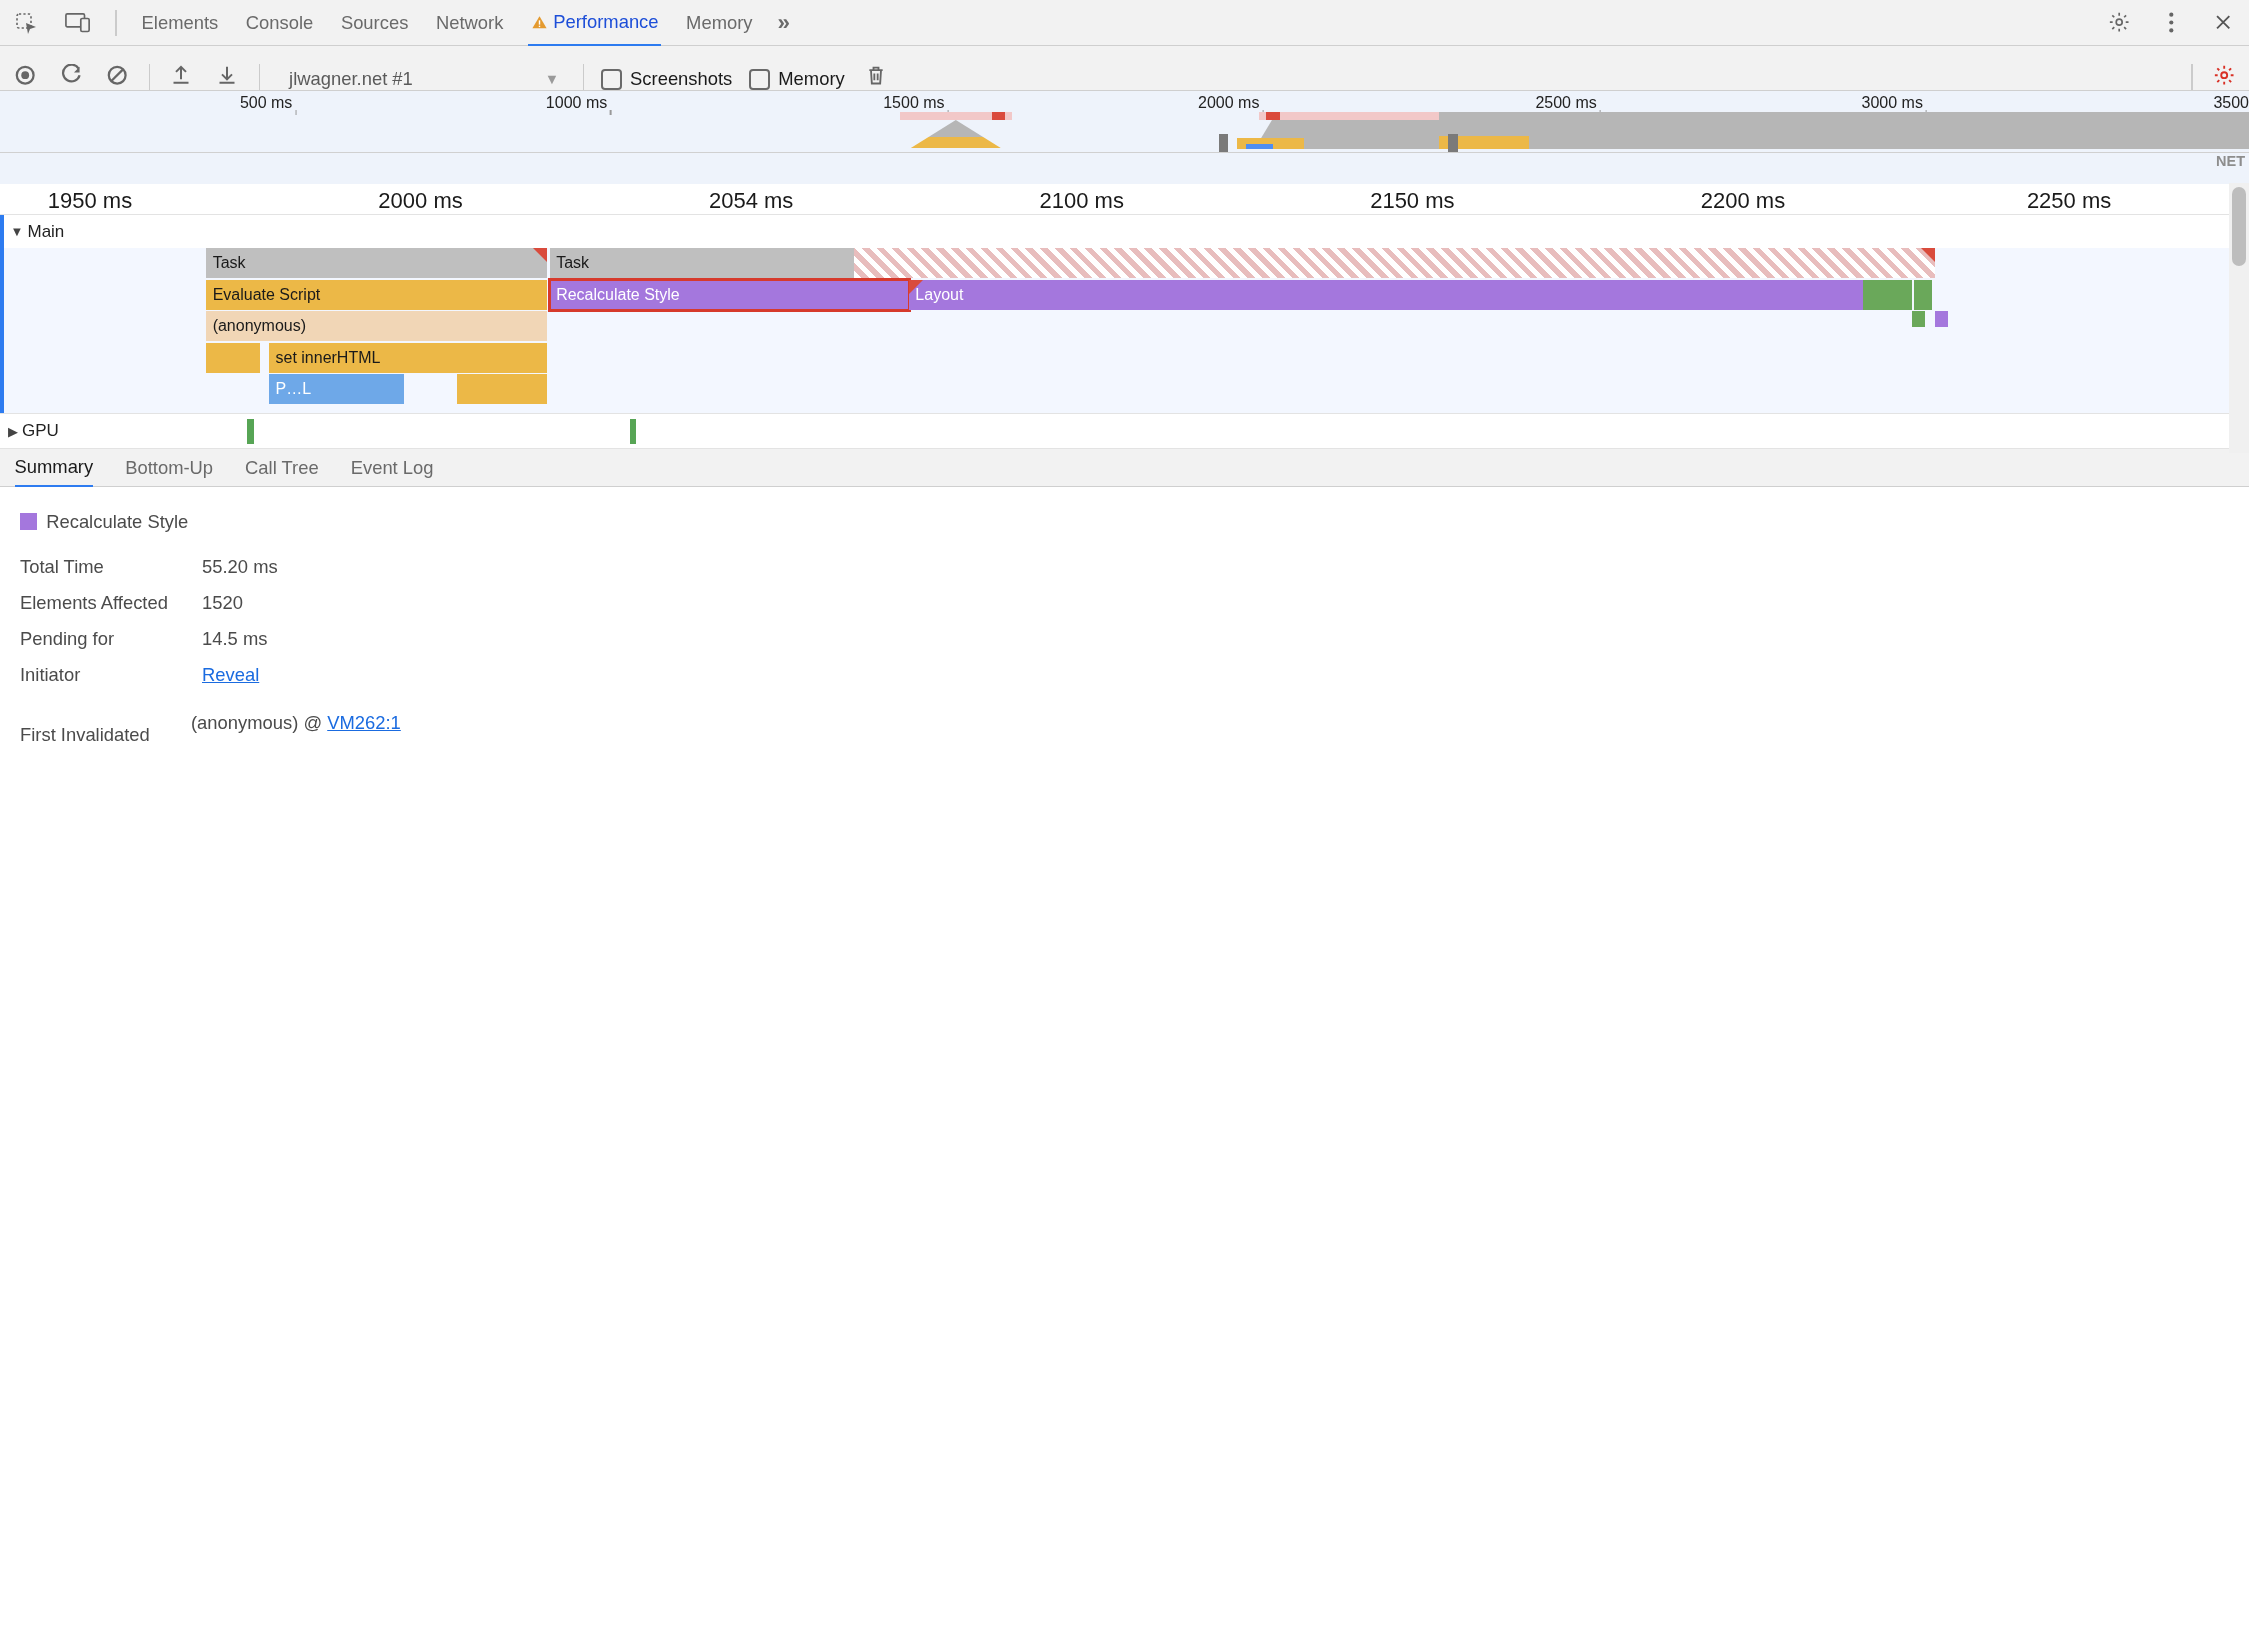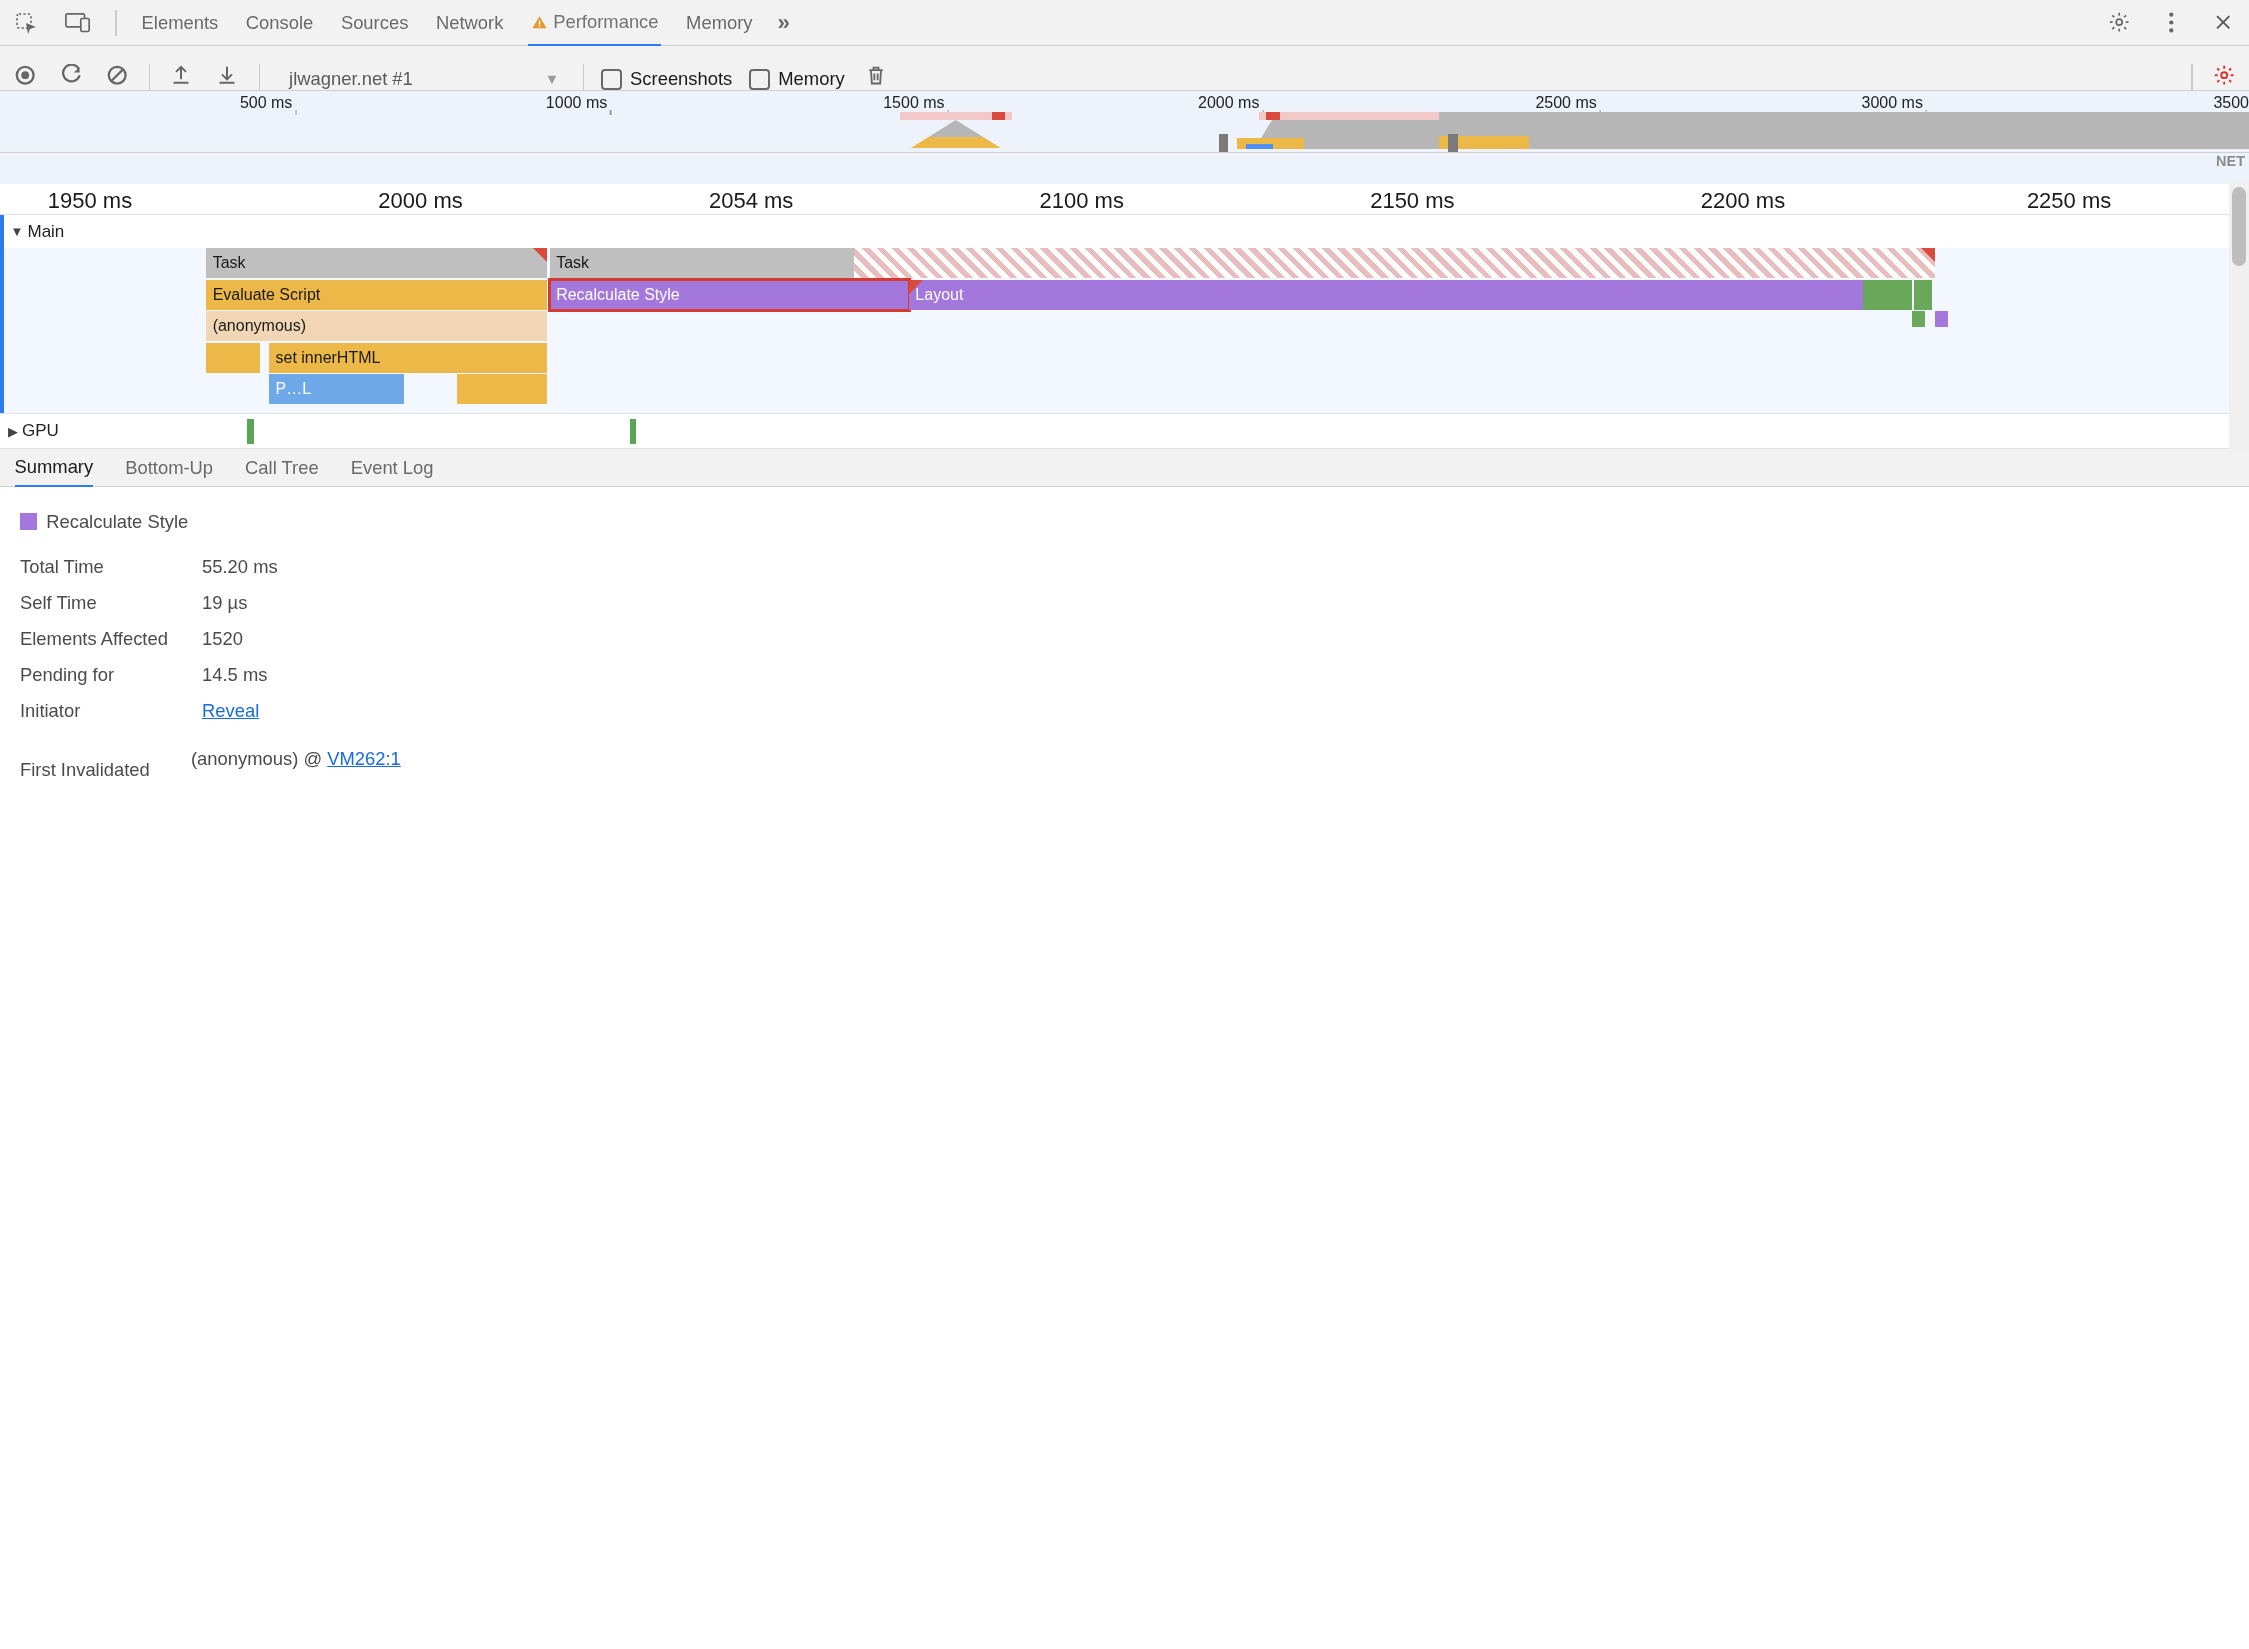--- a/index.html
+++ b/index.html
@@ -7,21 +7,21 @@
 body { font-size: 18.4px; color: #222; }
 
 
 .tabs {
   display: flex; align-items: center; height: 46px; border-bottom: 1.3px solid #cfcfcf;
   background: #f2f2f2; padding: 0 10.5px; gap: 22.4px;
 }
 .tabs .icon-btn { width: 30px; height: 30px; display: flex; align-items: center; justify-content: center; color: #5a5a5a; }
 .tabs .divider { width: 1.3px; height: 26px; background: #cbcbcb; }
 .tab { color: #6a6a6a; padding: 0 2.6px; height: 46px; display: flex; align-items: center; gap: 5.3px; }
-.tab.active { color: #737373; border-bottom: 2.6px solid #2d7bf0; margin-bottom: -1.3px; }
+.tab.active { color: #1d4ed8; border-bottom: 2.6px solid #2d7bf0; margin-bottom: -1.3px; }
 .tabs .spacer { flex: 1; }
 .more-chevrons { font-weight: 700; color: #6a6a6a; font-size: 22.4px; letter-spacing: -1.3px; }
 
 
 .toolbar {
   display: flex; align-items: flex-end; height: 45px; border-bottom: 1.3px solid #cfcfcf;
   background: #f2f2f2; padding: 0 10.5px; gap: 17px;
 }
 .toolbar .icon-btn { width: 29px; height: 29px; display: flex; align-items: center; justify-content: center; color: #5a5a5a; }
 .toolbar .divider { width: 1.3px; height: 26px; background: #cbcbcb; }
@@ -341,24 +341,20 @@
 <div class="summary">
   <div class="title-row">
     <span class="swatch"></span>
     <span>Recalculate Style</span>
   </div>
   <div class="row">
       <span class="k">Total Time</span>
       <span>55.20 ms</span>
     </div>
   <div class="row">
-      <span class="k">Self Time</span>
-      <span>19 µs</span>
-    </div>
-  <div class="row">
       <span class="k">Elements Affected</span>
       <span>1520</span>
     </div>
   <div class="row">
       <span class="k">Pending for</span>
       <span>14.5 ms</span>
     </div>
   <div class="row">
       <span class="k">Initiator</span>
       <a href="#">Reveal</a>

